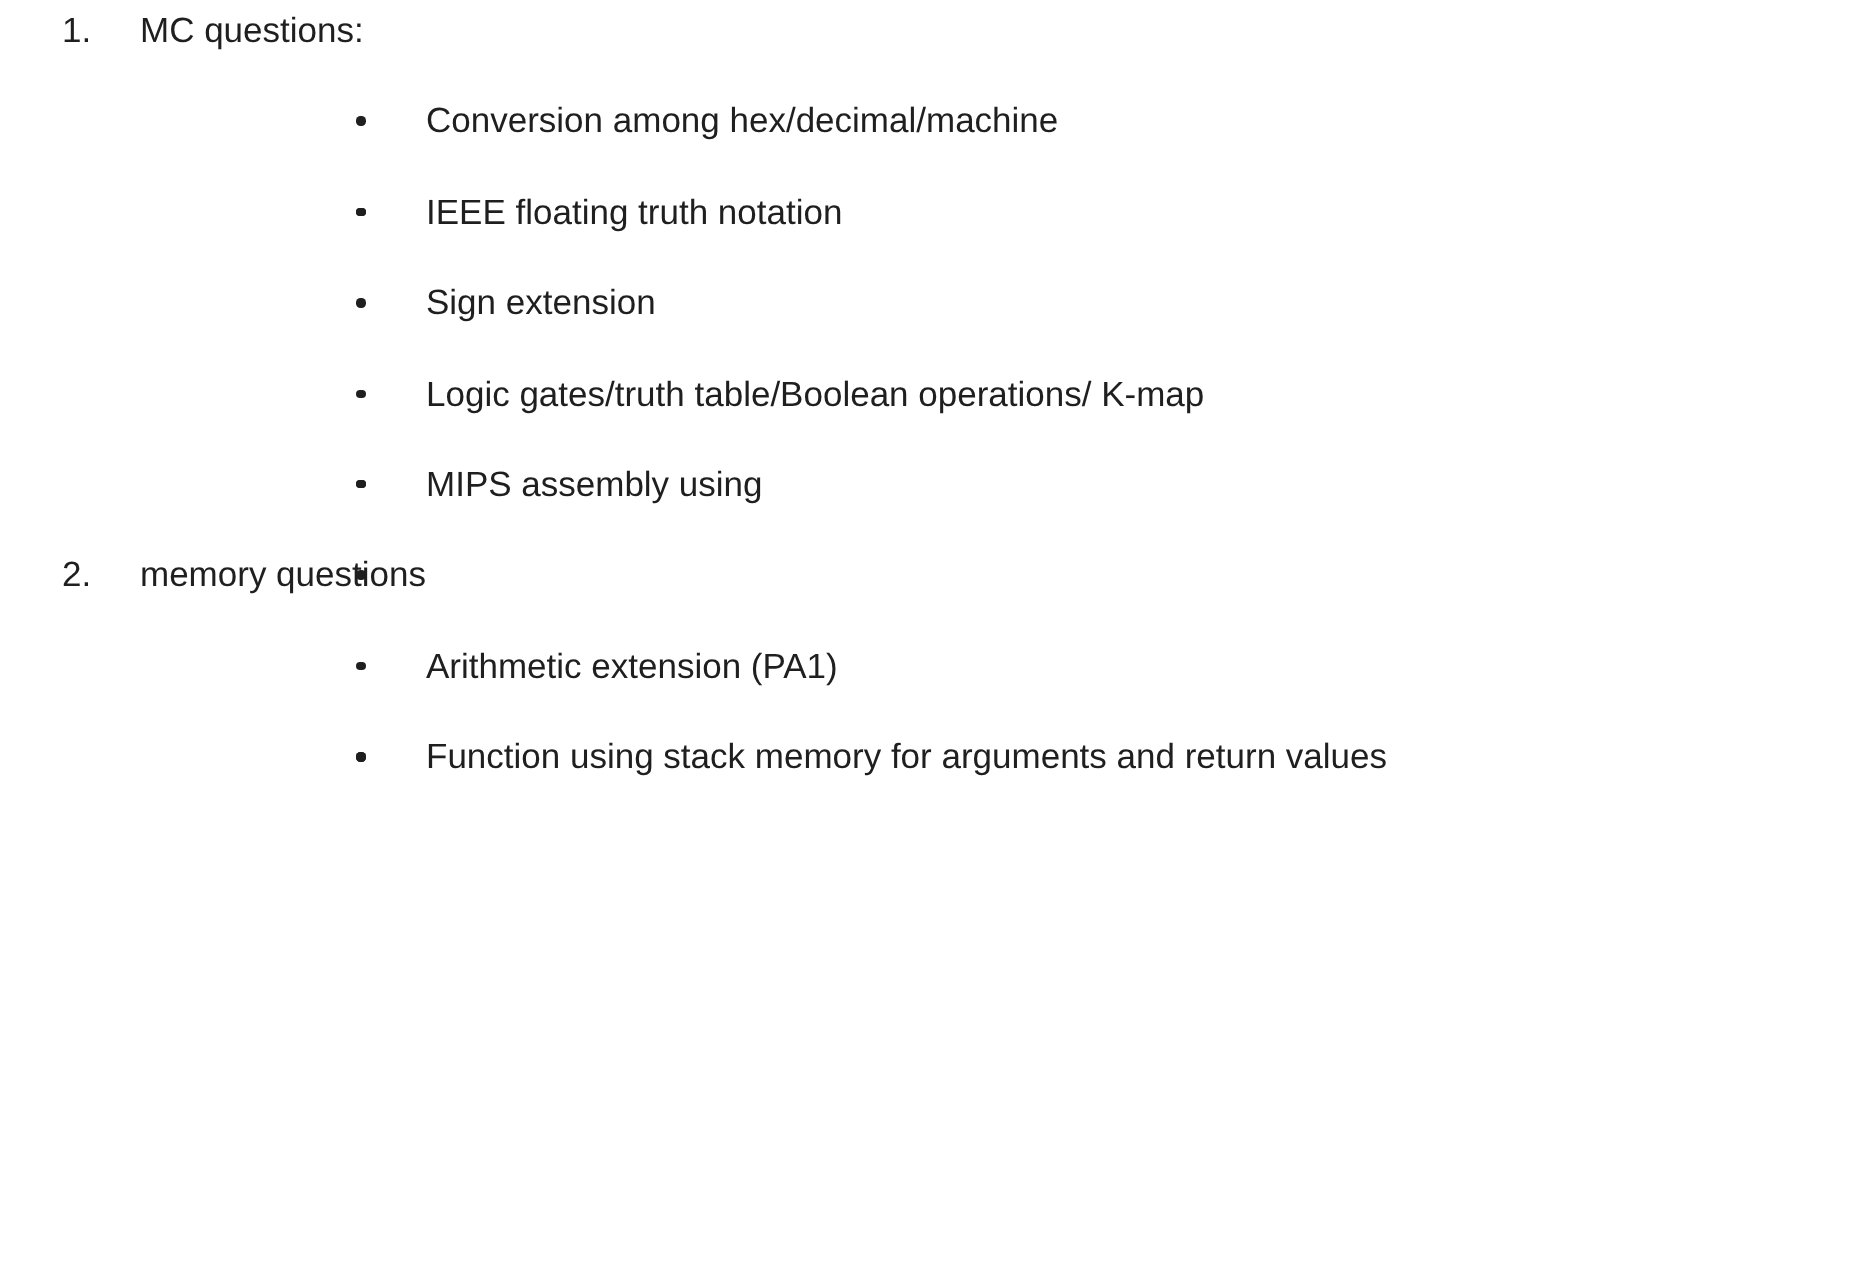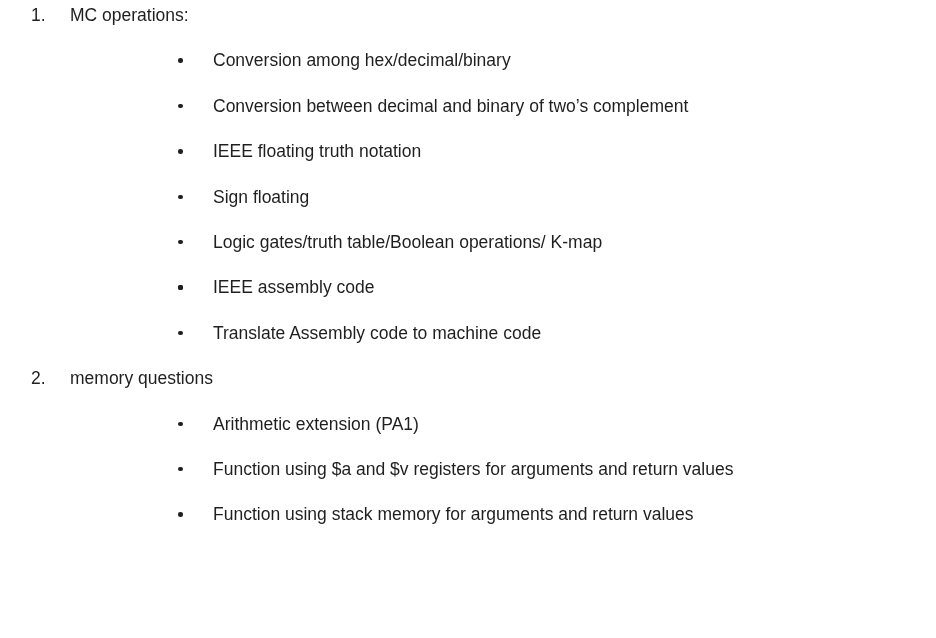--- a/index.html
+++ b/index.html
@@ -48,27 +48,27 @@
     height: 4.5px;
     border-radius: 50%;
     background: #1f1f1f;
   }
 </style>
 </head>
 <body>
 
 <div id="page">
   <div id="doc">
-      <div class="line numbered"><span class="num">1.</span><span>MC operations:</span></div>
-      <div class="line bulleted"><span class="dot"></span><span>Conversion among hex/decimal/binary</span></div>
-      <div class="line bulleted"><span class="dot"></span><span>Conversion between decimal and binary of two’s complement</span></div>
+      <div class="line numbered"><span class="num">1.</span><span>MC questions:</span></div>
+      <div class="line bulleted"><span class="dot"></span><span>Conversion among hex/decimal/machine</span></div>
+      <div class="line bulleted"><span class="dot"></span></div>
       <div class="line bulleted"><span class="dot"></span><span>IEEE floating truth notation</span></div>
-      <div class="line bulleted"><span class="dot"></span><span>Sign floating</span></div>
+      <div class="line bulleted"><span class="dot"></span><span>Sign extension</span></div>
       <div class="line bulleted"><span class="dot"></span><span>Logic gates/truth table/Boolean operations/ K-map</span></div>
       <div class="line bulleted"><span class="dot"></span></div>
-      <div class="line bulleted"><span class="dot"></span><span>IEEE assembly code</span></div>
-      <div class="line bulleted"><span class="dot"></span><span>Translate Assembly code to machine code</span></div>
+      <div class="line bulleted"><span class="dot"></span><span>MIPS assembly using</span></div>
+      <div class="line bulleted"><span class="dot"></span></div>
       <div class="line numbered"><span class="num">2.</span><span>memory questions</span></div>
       <div class="line bulleted"><span class="dot"></span><span>Arithmetic extension (PA1)</span></div>
-      <div class="line bulleted"><span class="dot"></span><span>Function using $a and $v registers for arguments and return values</span></div>
+      <div class="line bulleted"><span class="dot"></span></div>
       <div class="line bulleted"><span class="dot"></span><span>Function using stack memory for arguments and return values</span></div>
     </div>
 </div>
 
 </body></html>

